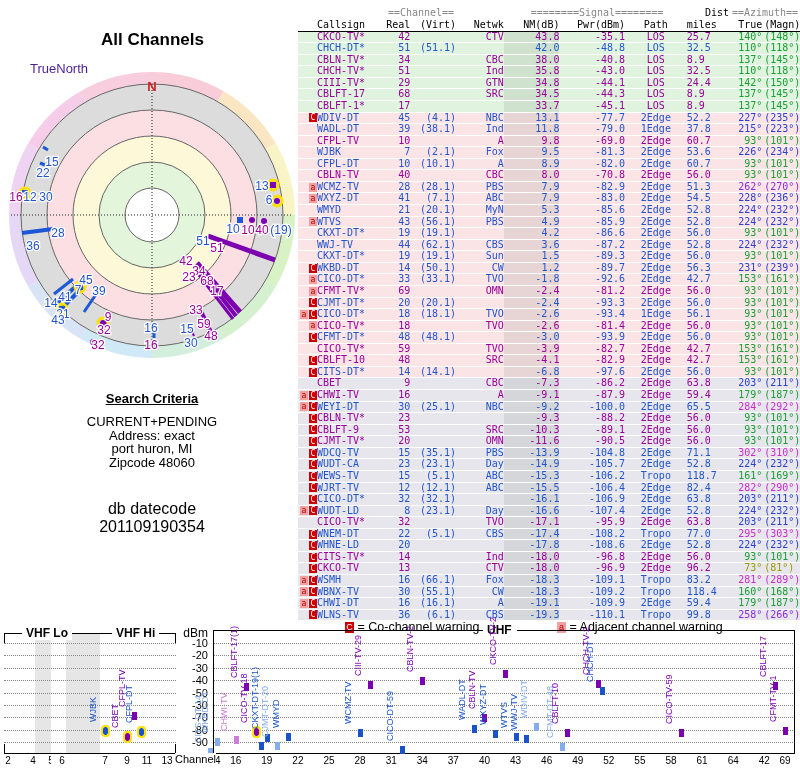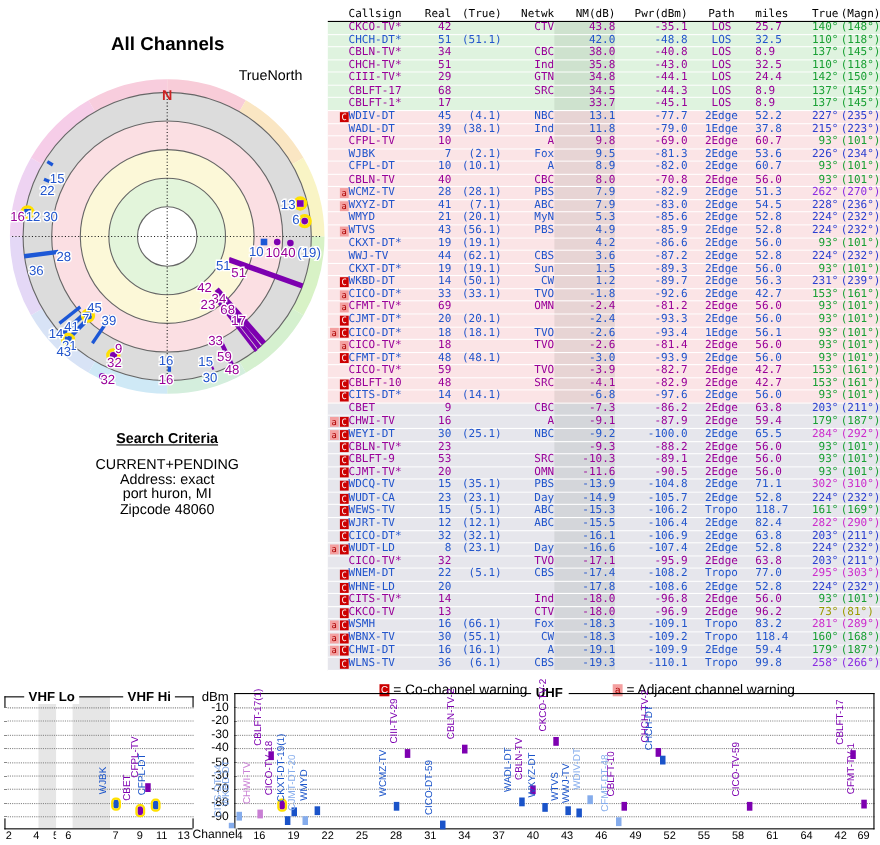--- a/index.html
+++ b/index.html
@@ -1,21 +1,21 @@
 <!DOCTYPE html>
 <html><head>
 <meta charset="utf-8">
 <style>
   html,body{margin:0;padding:0;background:#fff;}
   #page{position:relative;width:800px;height:768px;overflow:hidden;background:#fff;
         font-family:"Liberation Sans",sans-serif;}
   
   #radar-title{position:absolute;left:30px;top:30px;width:245px;text-align:center;
       font-size:17px;font-weight:bold;color:#000;}
-  #truenorth{position:absolute;left:30px;top:61px;width:245px;text-align:right;font-size:13px;color:#000000;}
+  #truenorth{position:absolute;left:30px;top:61px;width:245px;text-align:left;font-size:13px;color:#4c1d95;}
   #nlabel{position:absolute;left:140px;top:79px;width:24px;text-align:center;
       font-size:13px;font-weight:bold;color:#cc2222;}
   #radar-svg{position:absolute;left:0;top:0;}
   
   #criteria{position:absolute;left:2px;top:391px;width:300px;text-align:center;color:#000;}
   #criteria .hd{font-size:13px;font-weight:bold;text-decoration:underline;margin-bottom:9px;}
   #criteria .ln{font-size:13px;line-height:13.5px;}
   #dcwrap{position:absolute;left:2px;top:500px;width:300px;text-align:center;}
   #sitelink{position:absolute;left:2px;top:590px;width:300px;text-align:center;}
   #sitelink a{font-size:13px;color:#2222cc;text-decoration:underline;cursor:pointer;}
@@ -165,27 +165,39 @@
   <div id="truenorth">TrueNorth</div>
   <div id="nlabel">N</div>
 
   <div id="criteria">
     <div class="hd">Search Criteria</div>
     <div class="ln">CURRENT+PENDING</div>
     <div class="ln">Address: exact</div>
     <div class="ln">port huron, MI</div>
     <div class="ln">Zipcode 48060</div>
   </div>
+  <div id="dcwrap">
+    <div class="dc">db datecode</div>
+    <div class="dc">201109190354</div>
+  </div>
 
   <div id="tableWrap">
+    <div class="hrow">
+      <span style="width:87px"></span>
+      <span style="width:72px;text-align:center" class="gray">==Channel==</span>
+      <span style="width:48px"></span>
+      <span style="width:184px;text-align:center" class="gray">========Signal========</span>
+      <span style="width:40px;text-align:right">Dist</span>
+      <span style="width:72px;text-align:center" class="gray">==Azimuth==</span>
+    </div>
     <div class="hrow u">
       <span class="cm"></span>
       <span class="cc">Callsign</span>
       <span class="cr">Real</span>
-      <span class="cv">(True)</span>
+      <span class="cv">(Virt)</span>
       <span class="cn">Netwk</span>
       <span class="cnm" style="background:none">NM(dB)</span>
       <span class="cp">Pwr(dBm)</span>
       <span class="cpa">Path</span>
       <span class="cmi">miles</span>
       <span class="ct">True</span>
       <span class="cmg">(Magn)</span>
     </div>
     <div id="table-body">
         <div class="trow bg-g"><span class="cm"></span><span class="cc" style="color:#990099">CKCO-TV*</span><span class="cr" style="color:#990099">42</span><span class="cv" style="color:#990099"></span><span class="cn" style="color:#990099">CTV</span><span class="cnm" style="color:#990099">43.8</span><span class="cp" style="color:#990099">-35.1</span><span class="cpa" style="color:#990099">LOS</span><span class="cmi" style="color:#990099">25.7</span><span class="ct" style="color:#19a034">140°</span><span class="cmg" style="color:#19a034">(148°)</span></div>

